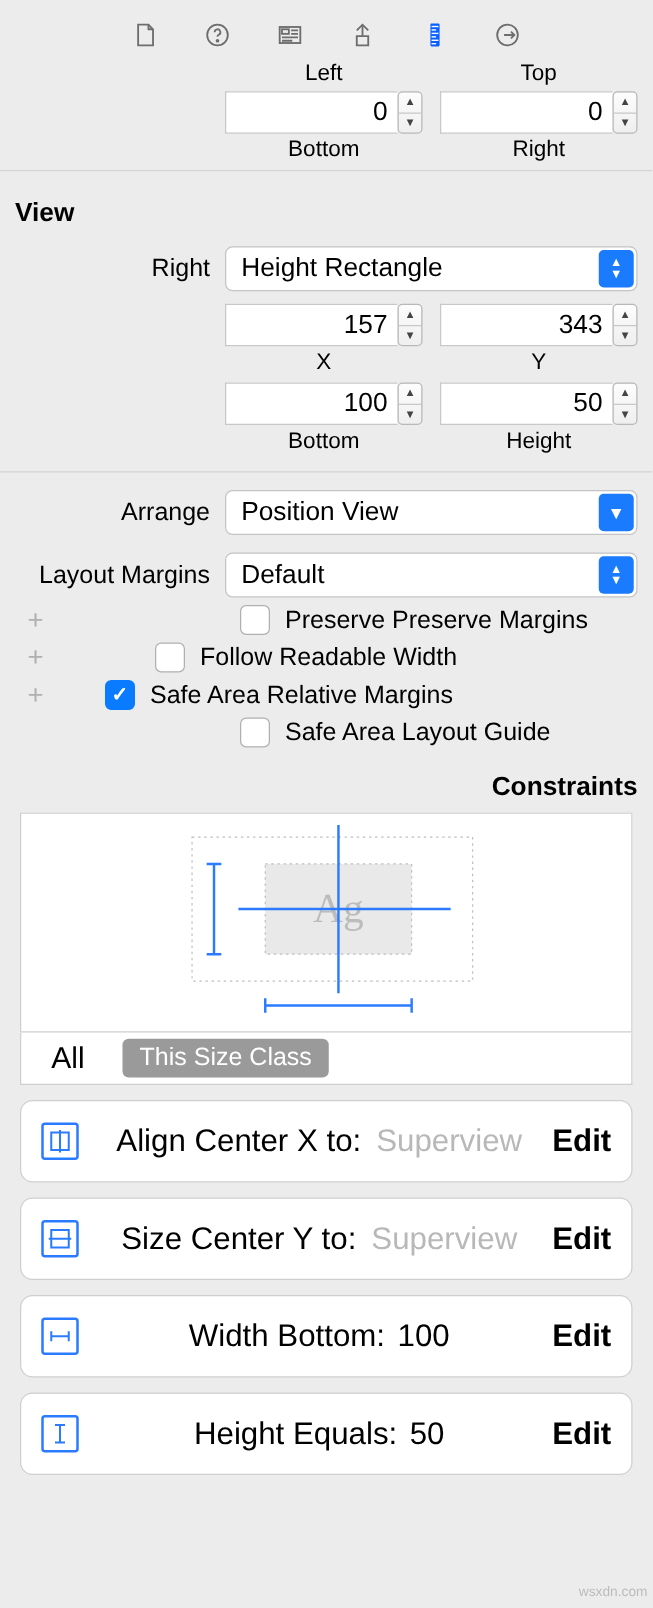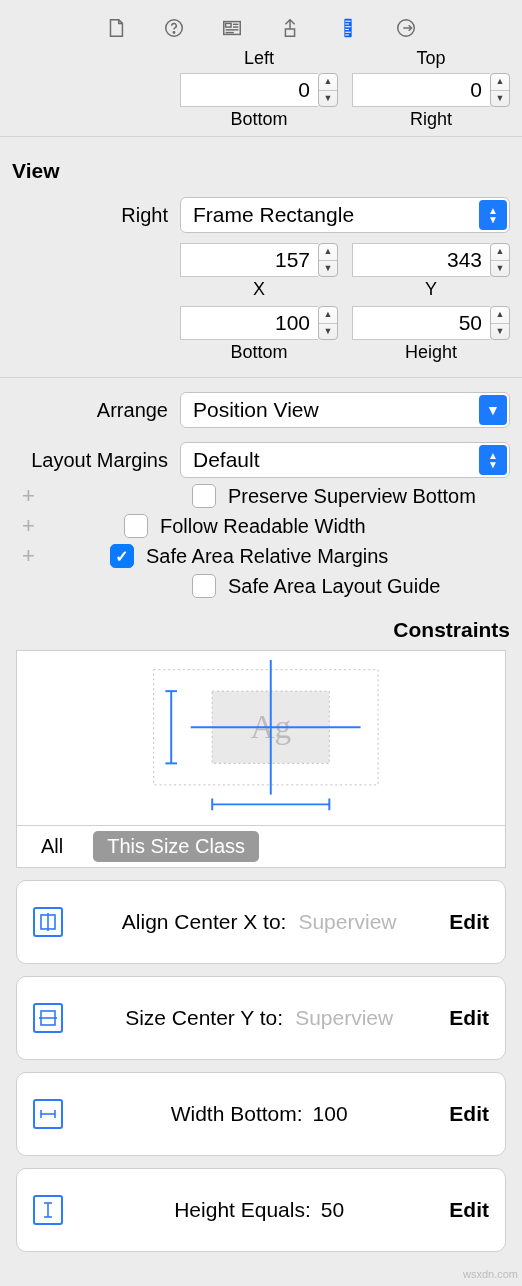--- a/index.html
+++ b/index.html
@@ -119,30 +119,30 @@
 
   .diagram {
     background:#fff;
     border:1px solid #cfcfcf;
     margin:0 4px;
     height:176px;
     position:relative;
   }
   .diagram svg{ width:100%; height:100%; display:block;}
   .tabs-outer{background:#fff;border:1px solid #cfcfcf;border-top:none;margin:0 4px;display:flex;align-items:center;height:42px;}
-  .tabs-outer .tab-plain{padding:0 24px;font-size:20px;}
+  .tabs-outer .tab-plain{padding:0 24px;font-size:24px;}
   .tabs-outer .tab-sel{
     background:#9a9a9a;color:#fff;border-radius:5px;padding:4px 14px;font-size:20px;margin-left:6px;
   }
 
   .clist{ margin:12px 4px 0 4px; display:flex; flex-direction:column; gap:12px;}
   .crow{
     background:#fff;border:1px solid #cfcfcf;border-radius:10px;
-    height:84px; display:flex; align-items:center; padding:0 16px;
-    font-size:21px;
+    height:66px; display:flex; align-items:center; padding:0 16px;
+    font-size:25px;
   }
   .crow .cicon{
     width:30px;height:30px;border:2px solid #2a7bff;border-radius:3px;
     display:flex;align-items:center;justify-content:center;margin-right:26px;
     flex-shrink:0;
   }
   .crow .cicon svg{width:20px;height:20px;}
   .crow .cval{color:#b8b8b8;margin-left:6px;}
   .crow .edit{font-weight:700;margin-left:20px;}
   .crow .pair{display:flex;justify-content:center;flex:1;}
@@ -245,21 +245,21 @@
     </div>
   </div>
 
   <div class="hr"></div>
 
   <div class="section-title">View</div>
 
   <div class="row">
     <div class="row-label">Right</div>
     <div class="popup">
-      <span>Frame Rectangle</span>
+      <span>Height Rectangle</span>
       <div class="chevs">
           <span class="u"></span>
           <span class="d"></span>
         </div>
     </div>
   </div>
 
   <div class="row" style="margin-top:10px">
     <div class="row-label"></div>
     <div class="fields">
@@ -330,33 +330,33 @@
           <span class="u"></span>
           <span class="d"></span>
         </div>
     </div>
   </div>
 
   <div class="checkbox-row-rel">
     <span class="edge-plus">+</span>
     <div style="margin-left:180px;display:flex;align-items:center">
       <div class="cb"></div>
-      <span>Preserve Superview Bottom</span>
+      <span>Preserve Preserve Margins</span>
     </div>
   </div>
   <div class="checkbox-row-rel">
     <span class="edge-plus">+</span>
     <div style="margin-left:112px;display:flex;align-items:center">
       <div class="cb"></div>
       <span>Follow Readable Width</span>
     </div>
   </div>
   <div class="checkbox-row-rel">
     <span class="edge-plus">+</span>
-    <div style="margin-left:98px;display:flex;align-items:center">
+    <div style="margin-left:72px;display:flex;align-items:center">
       <div class="cb checked"></div>
       <span>Safe Area Relative Margins</span>
     </div>
   </div>
   <div class="checkbox-row-rel">
     <div style="margin-left:180px;display:flex;align-items:center">
       <div class="cb"></div>
       <span>Safe Area Layout Guide</span>
     </div>
   </div>

